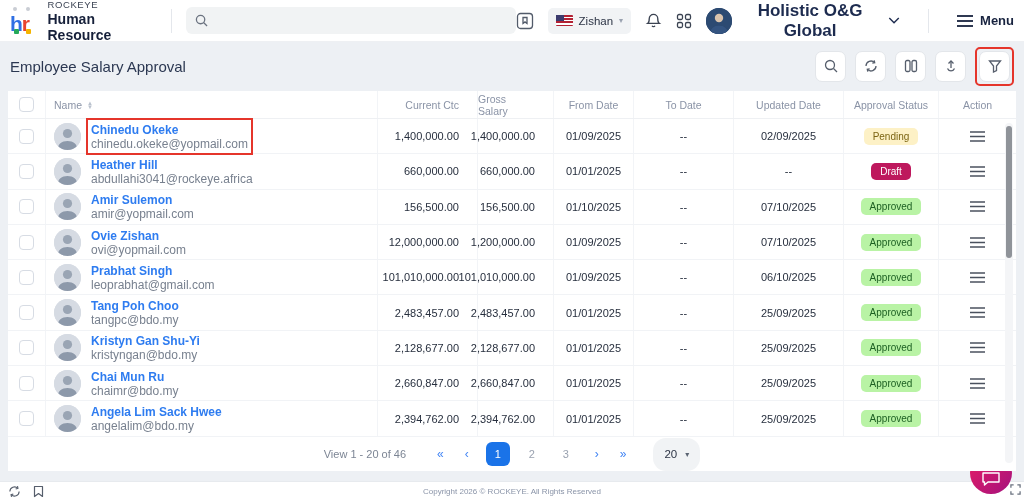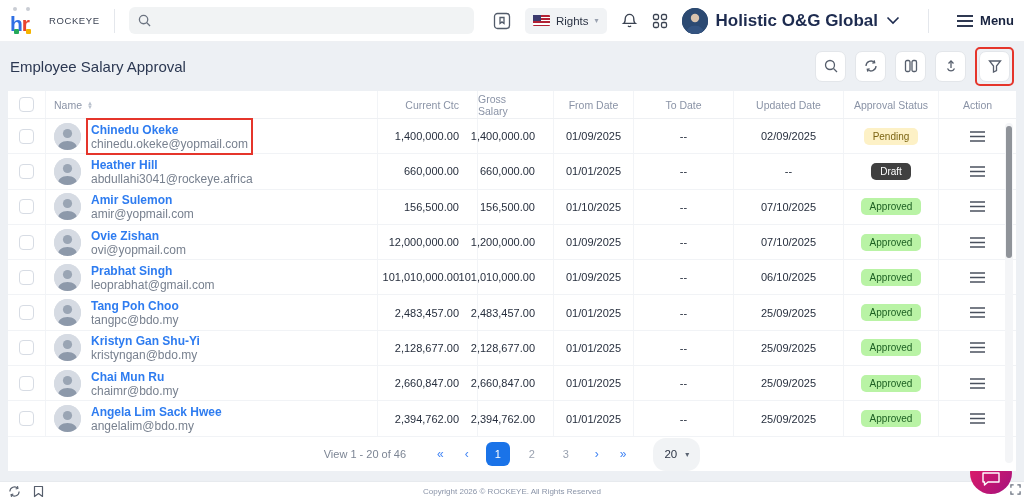--- a/index.html
+++ b/index.html
@@ -94,40 +94,41 @@
       <span class="dots">
           <i></i>
           <i></i>
         </span>
       <span class="hr"><span class="h">h</span><span class="r">r</span></span>
       <span class="acc1"></span>
         <span class="acc2"></span>
     </div>
     <div>
       <div class="brand-top">ROCKEYE</div>
+      <div class="brand-bottom">Human Resource</div>
     </div>
   </div>
   <div class="v-div"></div>
   <div class="search-box">
     <svg width="13" height="13" viewBox="0 0 14 14" fill="none" stroke="#6b7380" stroke-width="1.4">
         <circle cx="6" cy="6" r="4.5"></circle>
         <line x1="9.5" y1="9.5" x2="13" y2="13"></line>
       </svg>
     <input type="text" placeholder="" style="">
   </div>
   <div class="top-right">
     <button class="icon-btn">
       <svg width="18" height="18" viewBox="0 0 18 18" fill="none" stroke="#525b6a" stroke-width="1.3">
           <rect x="1.5" y="1.5" width="15" height="15" rx="3"></rect>
           <path d="M7 5.5v6l2-1.6 2 1.6v-6z"></path>
         </svg>
     </button>
     <button class="lang-pill">
       <span class="flag"></span>
-      <span>Rights</span>
+      <span>Zishan</span>
       <span class="lang-caret">▾</span>
     </button>
     <button class="icon-btn">
       <svg width="17" height="17" viewBox="0 0 18 18" fill="none" stroke="#3b4352" stroke-width="1.4">
           <path d="M9 2.5a4.5 4.5 0 0 0-4.5 4.5c0 4-1.5 5-1.5 5h12s-1.5-1-1.5-5A4.5 4.5 0 0 0 9 2.5z"></path>
           <path d="M7.5 14.5a1.6 1.6 0 0 0 3 0"></path>
         </svg>
     </button>
     <button class="icon-btn">
       <svg width="16" height="16" viewBox="0 0 16 16" fill="none" stroke="#3b4352" stroke-width="1.3">
@@ -279,21 +280,21 @@
           <span class="nm-email">abdullahi3041@rockeye.africa</span>
         </span>
       </div>
     </div>
     <div class="cell c-num">660,000.00</div>
     <div class="cell c-num">660,000.00</div>
     <div class="cell c-date">01/01/2025</div>
     <div class="cell c-date">--</div>
     <div class="cell c-date">--</div>
     <div class="cell c-status">
-          <span class="badge" style="background: #404040; color: rgb(255, 255, 255);">Draft</span>
+          <span class="badge" style="background: #be185d; color: rgb(255, 255, 255);">Draft</span>
         </div>
     <div class="cell c-action">
       <button class="icon-btn">
         <svg width="15" height="11" viewBox="0 0 15 11" stroke="#4a515e" stroke-width="1.5">
               <line x1="0" y1="1" x2="15" y2="1"></line>
               <line x1="0" y1="5.5" x2="15" y2="5.5"></line>
               <line x1="0" y1="10" x2="15" y2="10"></line>
             </svg>
       </button>
     </div>

